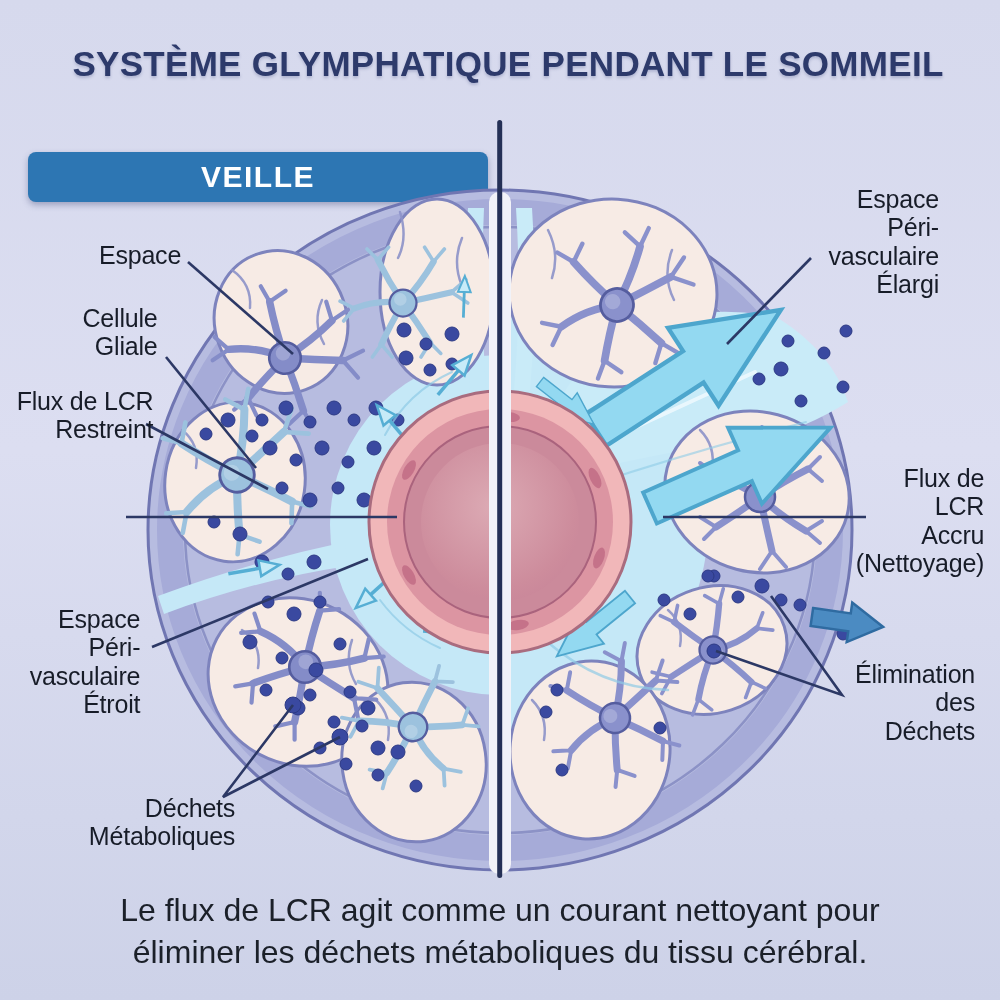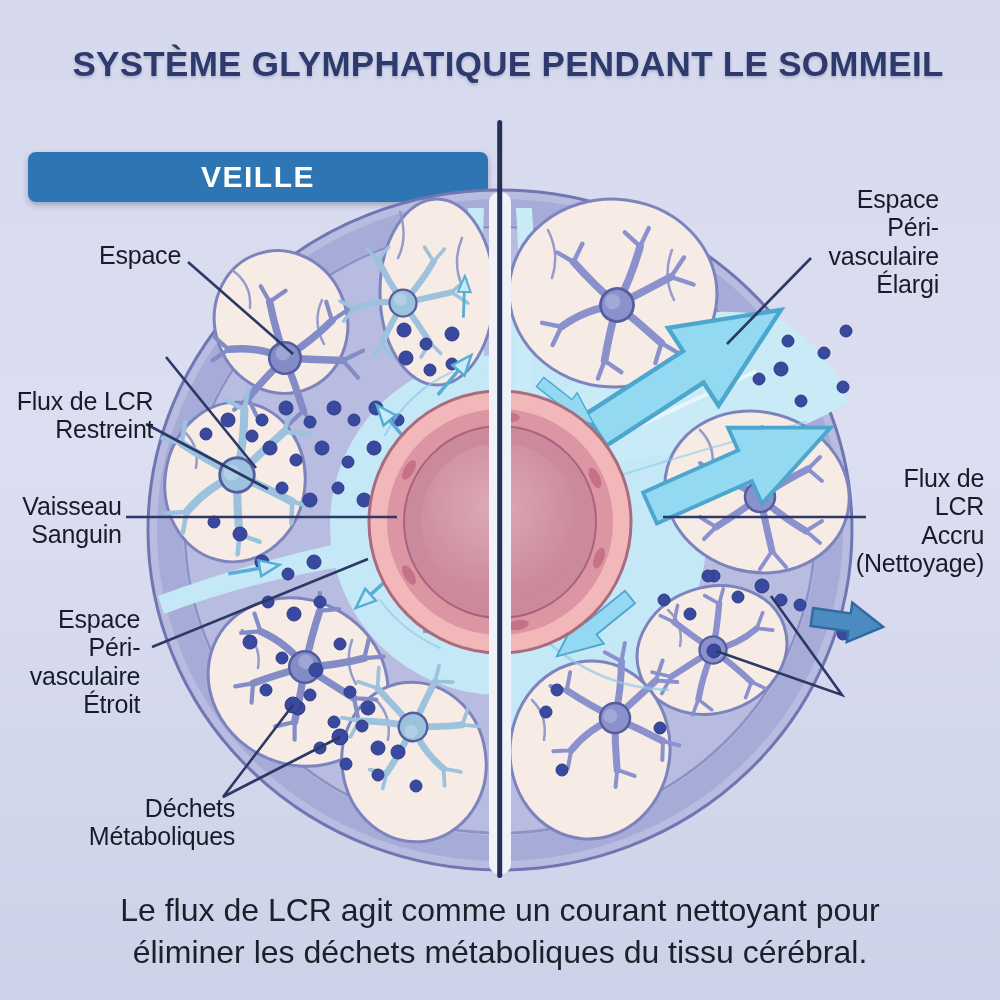--- a/index.html
+++ b/index.html
@@ -254,32 +254,34 @@
         <path d="M663,517 L866,517"></path>
         <path d="M771,596 L842,695 L716,651"></path>
       </g>
 
       <rect x="489" y="192" width="22" height="682" rx="10" fill="#f1f2f8"></rect>
       <rect x="497.2" y="120" width="5" height="758" rx="2.5" style="fill:var(--divider,#243056)"></rect>
     </g>
   </svg>
 
   <div class="anno" style="left:140px;top:255px">Espace</div>
+  <div class="anno" style="left:120px;top:332px">Cellule
+Gliale</div>
   <div class="anno" style="left:85px;top:415px">Flux de LCR
 Restreint</div>
-  <div class="anno" style="left:72px;top:520px">Vaisseau
-Sanguin</div>
   <div class="anno" style="left:85px;top:661px">Espace
 Péri-
 vasculaire
 Étroit</div>
   <div class="anno" style="left:162px;top:822px">Déchets
 Métaboliques</div>
   <div class="anno" style="left:878px;top:241px">Espace
 Péri-vasculaire
 Élargi</div>
   <div class="anno" style="left:920px;top:520px">Flux de LCR
 Accru
 (Nettoyage)</div>
+  <div class="anno" style="left:915px;top:702px">Élimination
+des Déchets</div>
 
   <div class="caption">Le flux de LCR agit comme un courant nettoyant pour
 éliminer les déchets métaboliques du tissu cérébral.</div>
 </div>
 
 </body></html>

